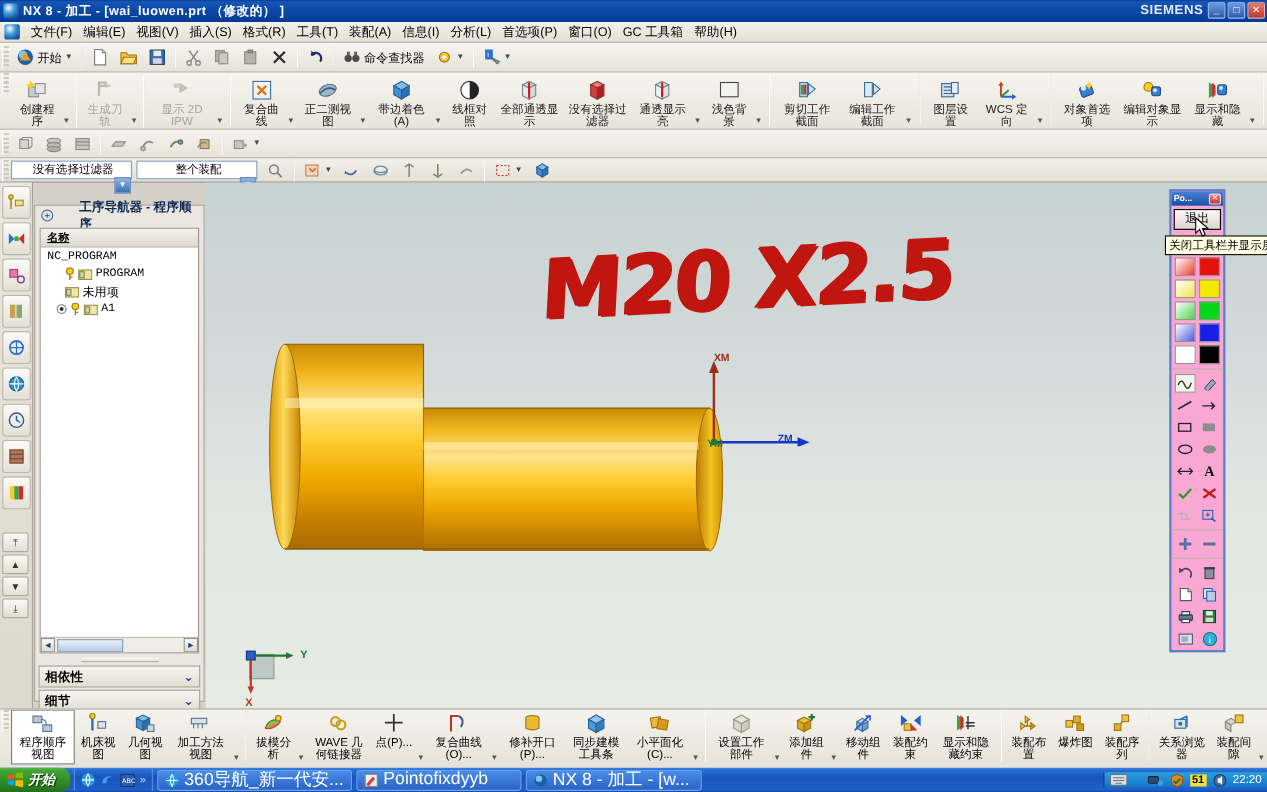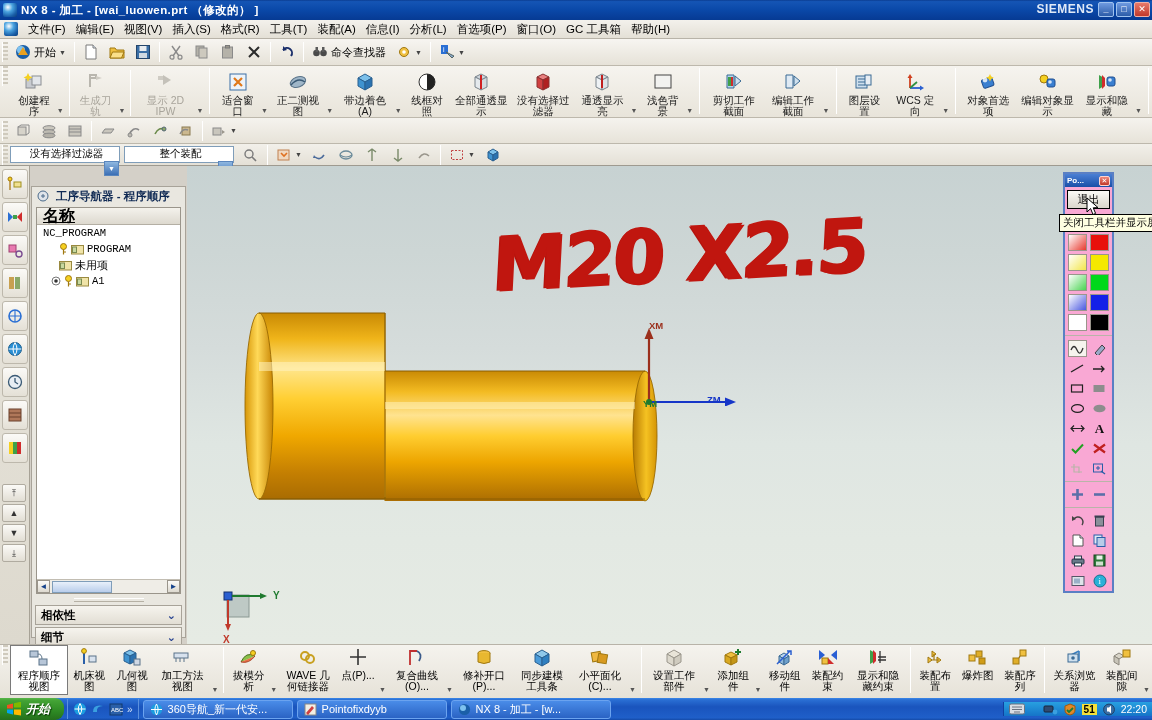--- a/index.html
+++ b/index.html
@@ -122,30 +122,30 @@
     width:26px;height:30px;margin:3px 2px; border:1px solid #bdb8ac; border-radius:3px;
     background:linear-gradient(to bottom,#fbfaf7,#e4e0d6);
     display:flex;align-items:center;justify-content:center; cursor:default;
   }
 
   
   .navpanel {
     position:absolute; left:31px; top:186px; width:155px; height:452px;
     background:#e9e7e0; border:1px solid #a8a399;
   }
-  .navtitle { height:18px; display:flex; align-items:center; gap:7px; padding-left:5px;
+  .navtitle { height:18px; display:flex; align-items:center; gap:23px; padding-left:5px;
     font-weight:bold; font-size:11.5px; color:#102a54; }
   .navtree {
     margin:2px 4px; background:#fff; border:1px solid #9a958b;
     height:387px; overflow:hidden; position:relative;
   }
   .navcolhdr {
     height:17px; background:linear-gradient(to bottom,#f4f2ec,#ddd9cf);
     border-bottom:1px solid #b4afa4; display:flex; align-items:center;
-    padding-left:6px; font-weight:bold; font-size:16px;text-decoration:underline;
+    padding-left:6px; font-weight:bold; font-size:10px;text-decoration:underline;
   }
   .treerow { height:16px; display:flex; align-items:center; gap:3px; padding-left:4px; font-size:11px; }
   .treerow.indent1 { padding-left:22px; }
   .treerow.indent2 { padding-left:14px; }
   .hscroll {
     position:absolute; left:0; bottom:0; width:100%; height:14px;
     background:#efedE7; border-top:1px solid #c2bdB2; display:flex; align-items:center;
   }
   .hscroll .sbtn { width:13px;height:13px; background:linear-gradient(to bottom,#fcfbf8,#ddd9cf);
     border:1px solid #9a958b; color:#15428b; font-size:8px; text-align:center; line-height:11px; }
@@ -245,21 +245,21 @@
     background:linear-gradient(to bottom,#58b64a 0%, #43a335 12%, #2e8a24 60%, #256f1c 100%);
     border-radius:0 9px 9px 0; color:#fff; font-weight:bold; font-style:italic; font-size:12px;
     text-shadow:1px 1px 1px #0a3a06;
   }
   .quicklaunch { display:flex; align-items:center; gap:4px; padding:0 5px;
     border-left:1px solid #5b91de; border-right:1px solid #5b91de; height:20px; margin-left:3px; }
   .taskitem {
     height:19px; min-width:150px; margin-left:4px; padding:0 6px;
     background:linear-gradient(to bottom,#4a8ce8,#2a63c4);
     border:1px solid #6ba3ef; border-radius:3px;
-    display:flex; align-items:center; gap:5px; color:#fff; font-size:11px;
+    display:flex; align-items:center; gap:5px; color:#fff; font-size:16px;
     white-space:nowrap; overflow:hidden;
   }
   .tray {
     margin-left:auto; height:14px; padding:0 5px; display:flex; align-items:center; gap:5px;
     background:linear-gradient(to bottom,#28a0e0,#1574c8); border-left:1px solid #1040a0;
     color:#fff; font-size:10.5px;
   }
   .tray .badge { background:#f5e03a; color:#000; font-weight:bold; font-size:10px; padding:0 2px; }
 </style>
 </head>
@@ -422,21 +422,21 @@
       <div class="rarrow">▼</div>
     </div>
     <span class="gsep"></span>
 
     <div class="rgroup">
       <div class="rbtn">
         <svg class="rico" viewBox="0 0 22 22">
           <rect x="3" y="3" width="16" height="16" fill="#eef3f8" stroke="#3b6ea5"></rect>
           <path d="M7 7 l8 8 M15 7 l-8 8" stroke="#e07818" stroke-width="2.2"></path>
         </svg>
-        <span class="lbl">适合窗口</span>
+        <span class="lbl">复合曲线</span>
       </div>
       <div class="rarrow">▼</div>
       <div class="rbtn">
         <svg class="rico" viewBox="0 0 22 22">
           <ellipse cx="11" cy="11" rx="8" ry="5" fill="#9fb6c8" stroke="#5a7389" transform="rotate(-20 11 11)"></ellipse>
           <path d="M4 14 q7 -8 14 -3" stroke="#3a5a75" stroke-width="1.5" fill="none"></path>
         </svg>
         <span class="lbl">正二测视图</span>
       </div>
       <div class="rarrow">▼</div>

